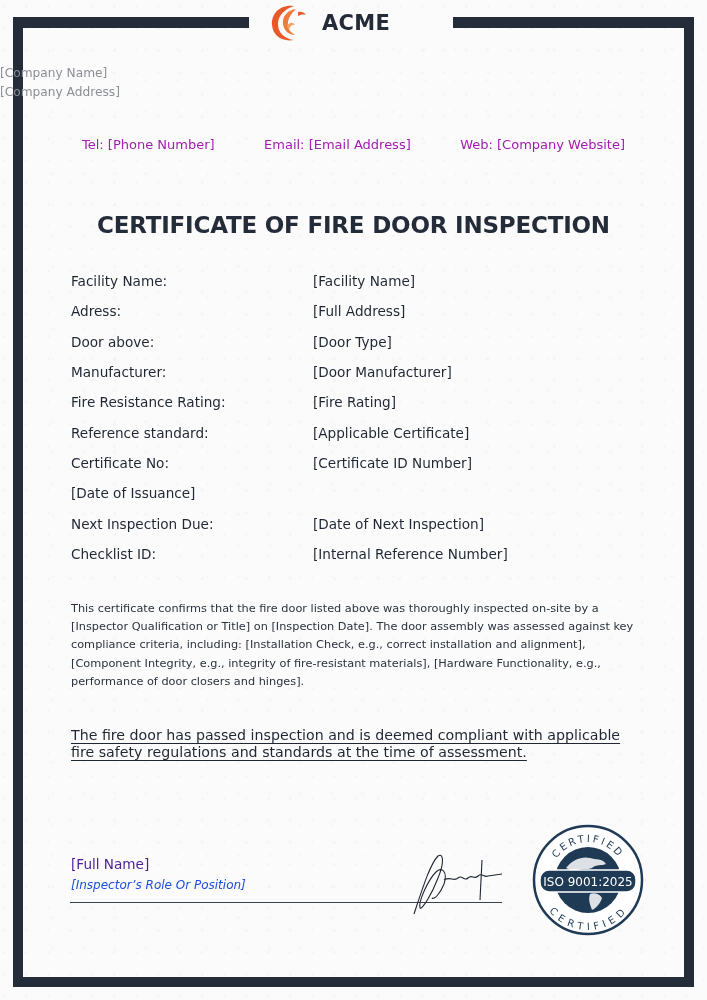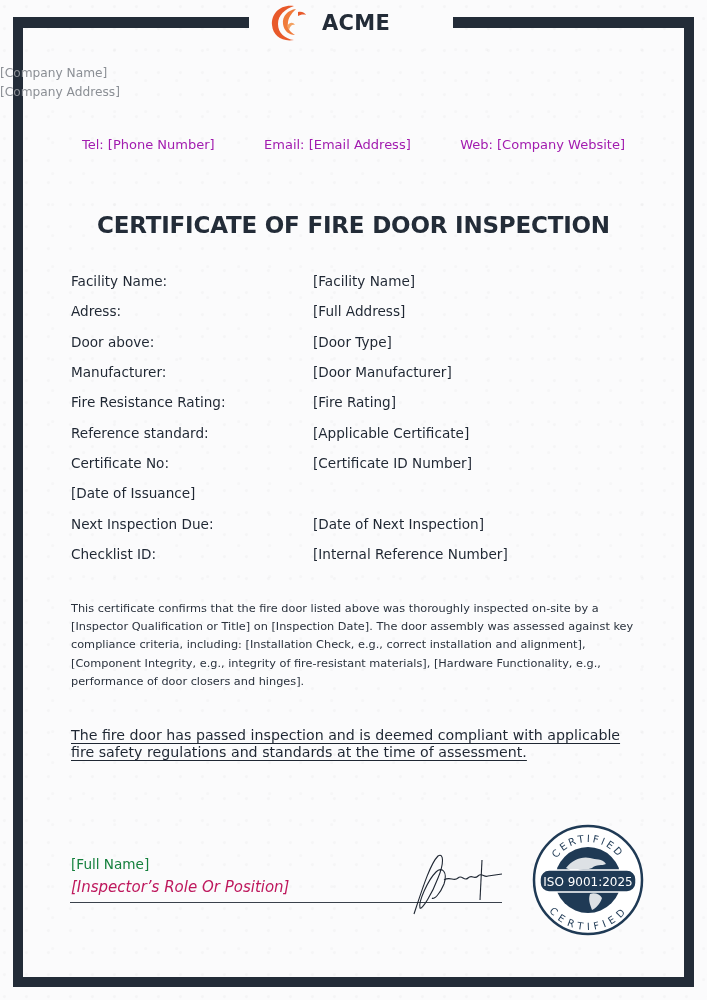--- a/index.html
+++ b/index.html
@@ -27,22 +27,22 @@
     .logo svg { width: 40px; height: 42px; }
     .logo .brand { font-family: "DejaVu Sans", sans-serif; font-weight: bold; font-size: 21px; color: #232c38; letter-spacing: 0.3px; }
     .company { position: absolute; left: 0; width: 707px; top: 64px; color: #8b8f95; font-size: 12.2px; line-height: 18.5px; }
     .contacts { position: absolute; left: 82px; right: 82px; top: 137px; display: flex; justify-content: space-between; color: #a21caf; font-size: 13px; }
     .title { position: absolute; left: 0; width: 707px; top: 196px; text-align: center; font-weight: bold; font-size: 23px; color: #232c38; letter-spacing: -0.2px; margin-top: 16px; }
     .fields { position: absolute; left: 71px; top: 266px; width: 560px; }
     .row { display: flex; height: 30.3px; align-items: center; font-size: 13.6px; color: #1f2733; }
     .row .lbl { width: 242px; }
     .para { position: absolute; left: 71px; width: 570px; top: 600px; font-size: 11.3px; line-height: 18.2px; color: #2a323d; }
     .pass { position: absolute; left: 71px; width: 560px; top: 727px; font-size: 14.2px; line-height: 17px; color: #1f2733; text-decoration: underline; text-underline-offset: 3px; }
-    .sig-name { position: absolute; left: 71px; top: 856px; font-size: 13.6px; color: #15803d; }
-    .sig-role { position: absolute; left: 71px; top: 878px; font-size: 15px; font-style: italic; color: #be185d; }
+    .sig-name { position: absolute; left: 71px; top: 856px; font-size: 13.6px; color: #4c1d95; }
+    .sig-role { position: absolute; left: 71px; top: 878px; font-size: 12px; font-style: italic; color: #1d4ed8; }
     .sig-line { position: absolute; left: 70px; top: 902px; width: 432px; height: 1px; background: #3a414b; }
     .signature { position: absolute; left: 408px; top: 850px; width: 100px; height: 70px; }
     .seal { position: absolute; left: 532px; top: 824px; width: 112px; height: 112px; }
   </style>
 </head>
 <body>
 
 <div class="frame"></div>
 <div class="top-gap"></div>
 

